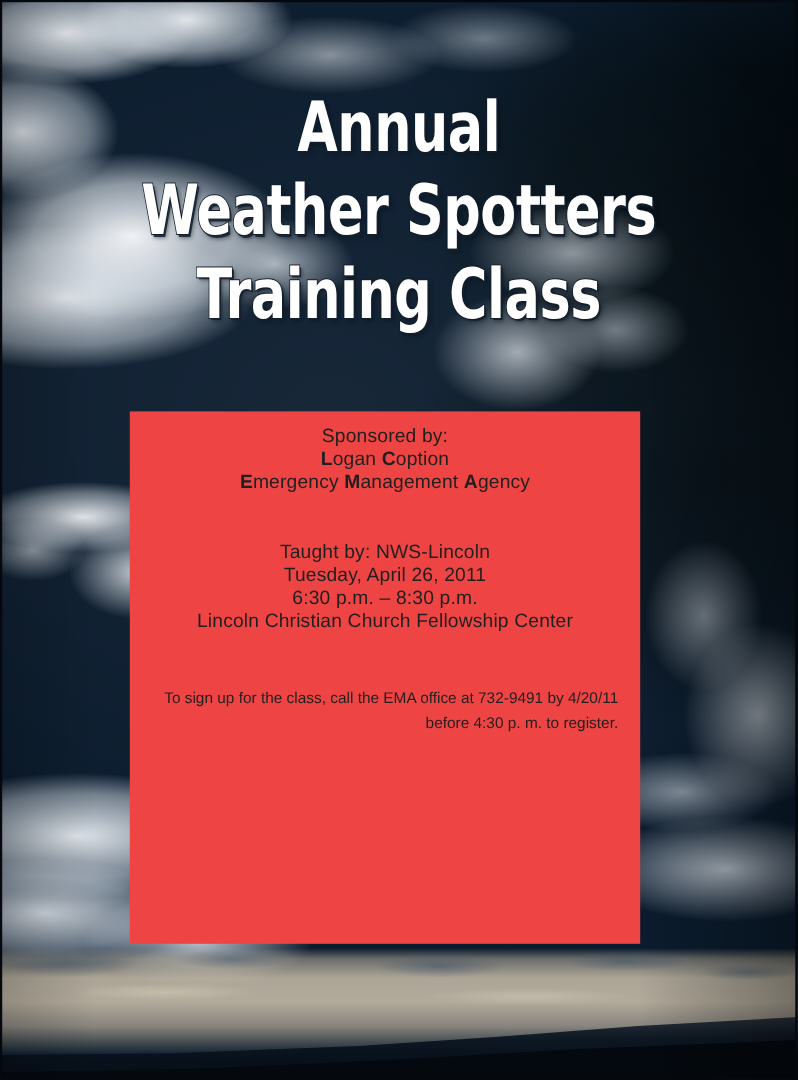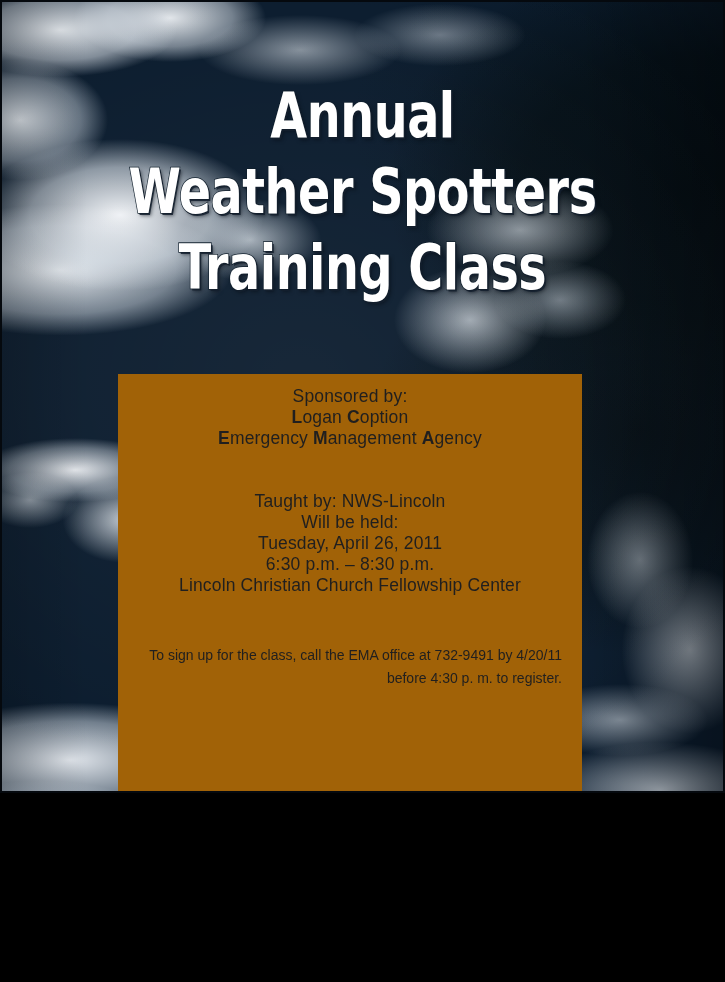--- a/index.html
+++ b/index.html
@@ -3,21 +3,21 @@
 <meta charset="utf-8">
 <style>
   html, body {
     margin: 0;
     padding: 0;
     background: #000;
   }
   #flyer {
     position: relative;
     width: 725px;
-    height: 793px;
+    height: 982px;
     overflow: hidden;
     background: #0b1c2e;
     font-family: "Liberation Sans", sans-serif;
   }
 
   
   .sky-layer {
     position: absolute;
     inset: 0;
     pointer-events: none;
@@ -172,21 +172,21 @@
     white-space: nowrap;
   }
 
   
   .info-panel {
     position: absolute;
     left: 118px;
     top: 374px;
     width: 464px;
     height: 484px;
-    background: #a16207;
+    background: #ef4444;
     box-sizing: border-box;
     padding: 12px 18px 0 18px;
     color: #201f1f;
   }
   .panel-text {
     font-family: "Liberation Sans", sans-serif;
     font-size: 17.5px;
     line-height: 21px;
     letter-spacing: .15px;
   }
@@ -239,21 +239,20 @@
     <div class="panel-text centered">Sponsored by:</div>
 
     <div class="panel-text centered"><span class="lead-caps">L</span><span>ogan </span><span class="lead-caps">C</span><span>option</span></div>
 
     <div class="panel-text centered"><span class="lead-caps">E</span><span>mergency </span><span class="lead-caps">M</span><span>anagement </span><span class="lead-caps">A</span><span>gency</span></div>
 
     <div class="spacer-line"></div>
     <div class="spacer-line"></div>
 
     <div class="panel-text centered">Taught by:  NWS-Lincoln</div>
-    <div class="panel-text centered">Will be held:</div>
     <div class="panel-text centered">Tuesday, April 26, 2011</div>
     <div class="panel-text centered">6:30 p.m. – 8:30 p.m.</div>
     <div class="panel-text centered">Lincoln Christian Church Fellowship Center</div>
 
     <div class="para-gap"></div>
 
 
     <div class="para-gap-sm"></div>
 
     <p class="signup-para">To sign up for the class, call the EMA office at 732-9491 by 4/20/11 before 4:30 p. m. to register.</p>

